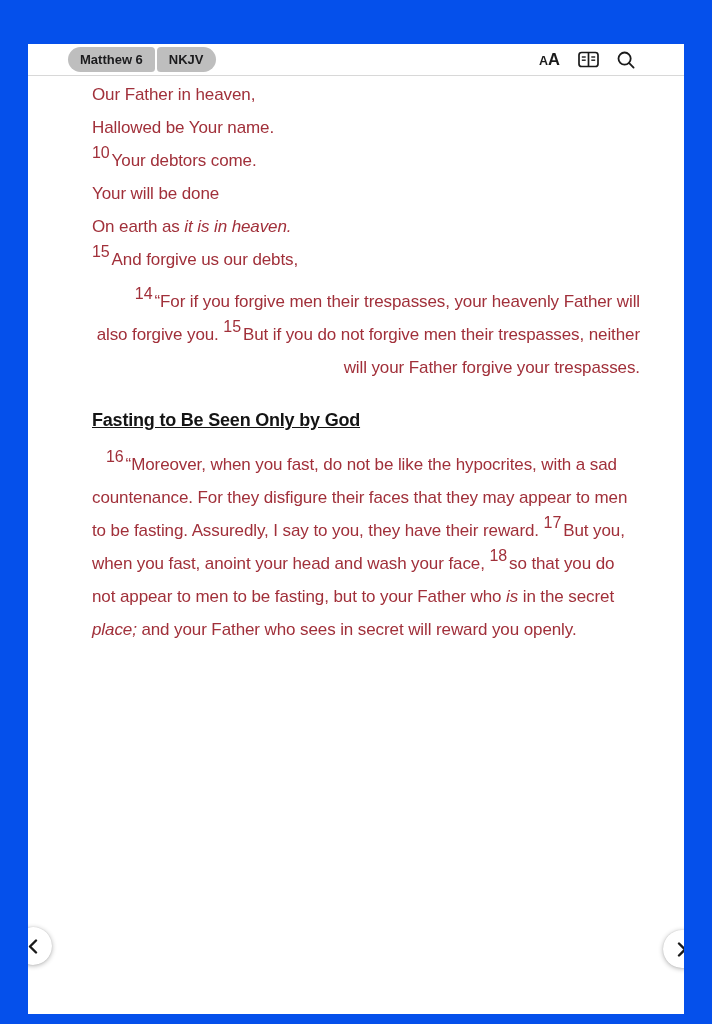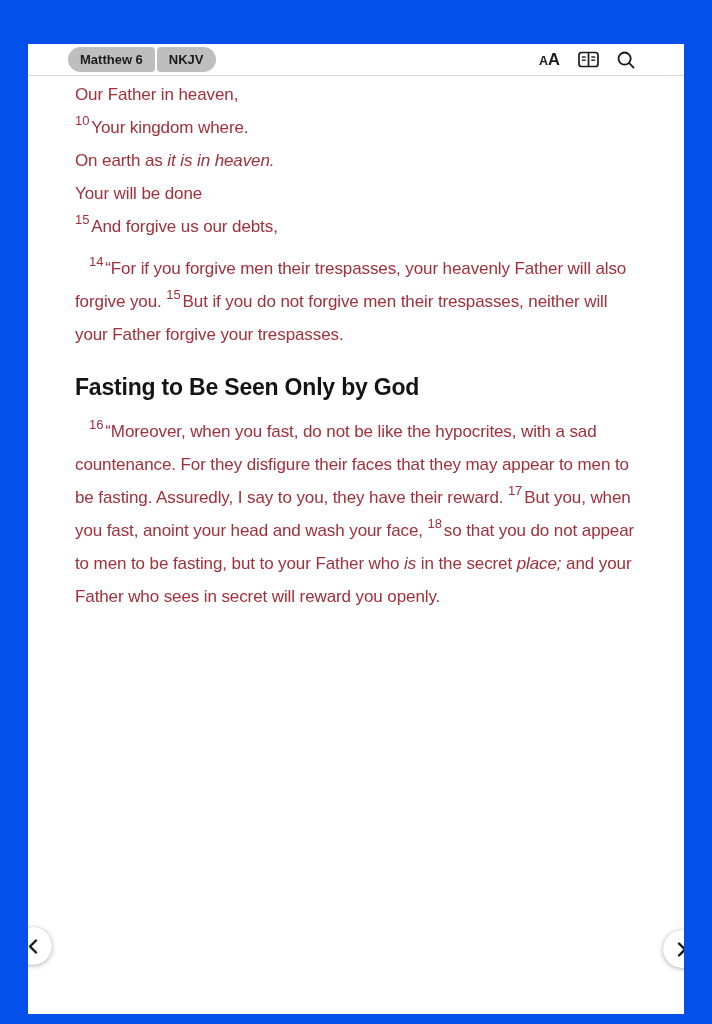--- a/index.html
+++ b/index.html
@@ -52,44 +52,45 @@
   .aa-btn {
     display: flex; align-items: baseline;
     color: #1a1a1a; font-weight: 600;
     cursor: pointer; line-height: 1;
   }
   .aa-small { font-size: 12.5px; }
   .aa-big   { font-size: 16.5px; }
   .icon-btn { display: flex; align-items: center; cursor: pointer; }
   
   .content {
-    padding: 2px 44px 0 47px;
+    padding: 2px 44px 0 64px;
     font-size: 17px;
     line-height: 33px;
     color: #A1303A;
     letter-spacing: -0.1px;
   }
   .line { white-space: nowrap; }
   .para { margin: 0; text-indent: 14px; }
-  .para-first { margin-top: 9px; }
+  .para-first { margin-top: 9px; text-align: right; }
   sup {
-    font-size: 13px;
+    font-size: 16px;
     line-height: 0;
     position: relative;
     top: -1px;
     margin-right: 2px;
   }
   sup:empty { display: none; margin: 0; }
   .section-heading {
-    font-size: 23px;
+    font-size: 18px;
     font-weight: bold;
     color: #141414;
     line-height: 28px;
     margin: 22px 0 14px 0;
     letter-spacing: -0.2px;
+    text-decoration: underline;
   }
   
   .nav-circle {
     position: absolute;
     width: 38px; height: 38px;
     border-radius: 50%;
     background: #ffffff;
     box-shadow: 0 1px 5px rgba(0,0,0,0.30), 0 0 1px rgba(0,0,0,0.18);
     display: flex; align-items: center; justify-content: center;
     cursor: pointer;
@@ -128,23 +129,24 @@
           <svg width="18" height="18" viewBox="0 0 18 18" fill="none" xmlns="http://www.w3.org/2000/svg">
             <circle cx="7.6" cy="7.6" r="6.1" stroke="#1a1a1a" stroke-width="1.8"></circle>
             <line x1="12.2" y1="12.2" x2="16.6" y2="16.6" stroke="#1a1a1a" stroke-width="1.8" stroke-linecap="round"></line>
           </svg>
         </div>
       </div>
     </div>
 
     <div class="content">
       <div class="line"><span>Our Father in heaven,</span><i></i></div>
-      <div class="line"><sup>10</sup><span>Your kingdom where.</span><i></i></div>
+      <div class="line"><span>Hallowed be Your name.</span><i></i></div>
+      <div class="line"><sup>10</sup><span>Your debtors come.</span><i></i></div>
+      <div class="line"><span>Your will be done</span><i></i></div>
       <div class="line"><span>On earth as </span><i>it is in heaven.</i></div>
-      <div class="line"><span>Your will be done</span><i></i></div>
       <div class="line"><sup>15</sup><span>And forgive us our debts,</span><i></i></div>
 
       <p class="para para-first"><sup>14</sup><span>“For if you forgive men their trespasses, your heavenly Father will also forgive you. </span><sup>15</sup><span>But if you do not forgive men their trespasses, neither will your Father forgive your trespasses.</span></p>
 
       <div class="section-heading">Fasting to Be Seen Only by God</div>
 
       <p class="para"><sup>16</sup><span>“Moreover, when you fast, do not be like the hypocrites, with a sad countenance. For they disfigure their faces that they may appear to men to be fasting. Assuredly, I say to you, they have their reward. </span><sup>17</sup><span>But you, when you fast, anoint your head and wash your face, </span><sup>18</sup><span>so that you do not appear to men to be fasting, but to your Father who </span><i>is</i><span> in the secret </span><i>place;</i><span> and your Father who sees in secret will reward you openly.</span></p>
 
 
     </div>

